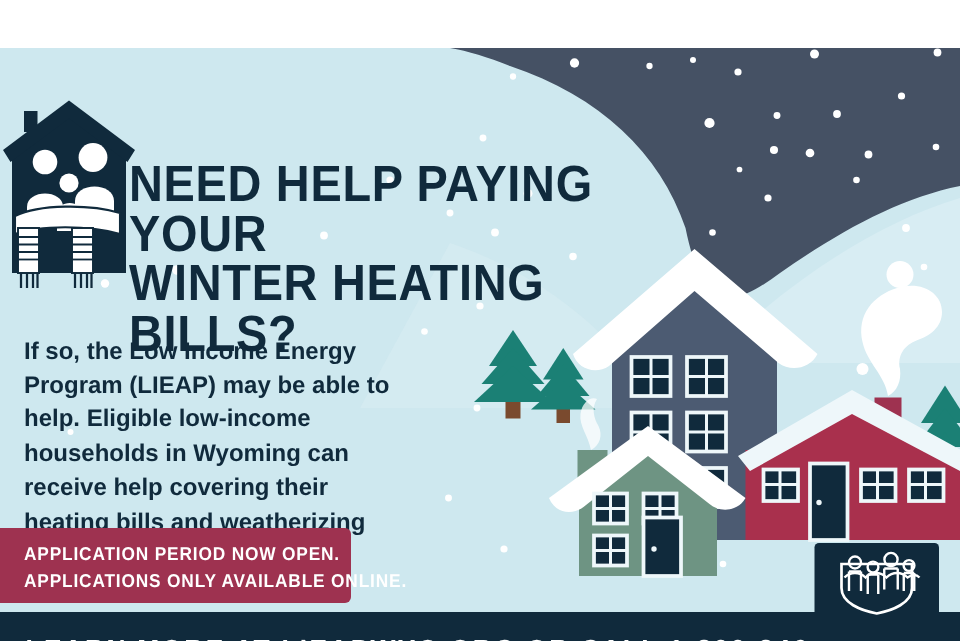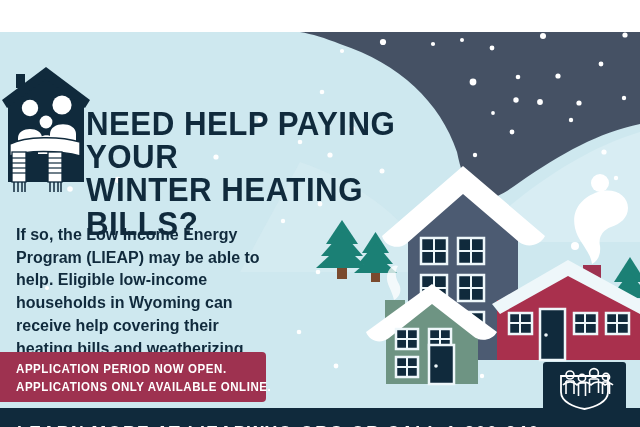--- a/index.html
+++ b/index.html
@@ -38,21 +38,21 @@
     position:absolute;left:16px;top:176px;width:262px;
     color:#102a3c;
     font-family:"Liberation Sans Narrow","Liberation Sans",sans-serif;
     font-weight:bold;
     font-size:16px;
     line-height:1.42;
   }
 
   
   #redbanner{
-    position:absolute;left:0px;top:320px;width:266px;height:50px;
+    position:absolute;left:0px;top:320px;width:234px;height:50px;
     background:#9e3250;
     border-top-right-radius:4px;
     border-bottom-right-radius:4px;
     box-sizing:border-box;
     padding:9px 0 13px 16px;
   }
   #redbanner div{
     color:#ffffff;
     font-family:"Liberation Sans Narrow","Liberation Sans",sans-serif;
     font-weight:bold;

